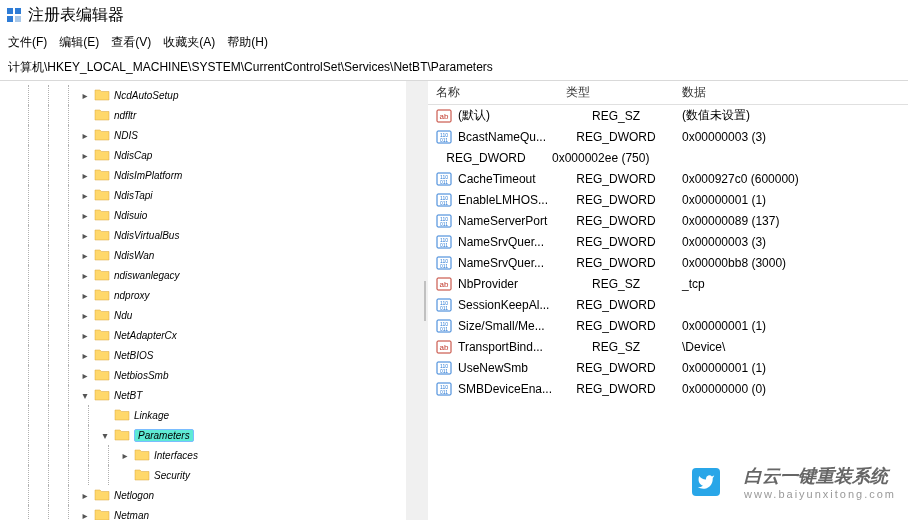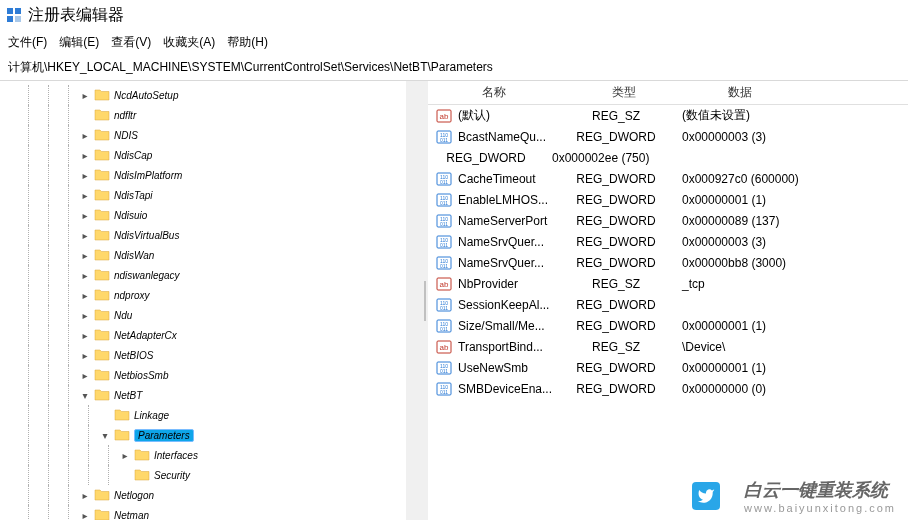--- a/index.html
+++ b/index.html
@@ -18,36 +18,36 @@
   .list-pane { flex: 1; overflow: auto; }
   
   .tree { list-style: none; margin: 0; padding: 4px 0 4px 0; }
   .tree-row { display: flex; align-items: center; height: 20px; padding-right: 4px; white-space: nowrap; }
   .spacer { display: inline-block; }
   .toggle { width: 14px; height: 14px; display: inline-flex; align-items: center; justify-content: center; font-size: 10px; color: #555; margin-right: 2px; }
   .toggle.blank { visibility: hidden; }
   .folder-icon { width: 16px; height: 16px; margin-right: 4px; flex-shrink: 0; }
   .vline { border-left: 1px dotted #b0b0b0; display: inline-block; height: 20px; }
   .tree-label { font-size: 10px; font-style: italic; }
-  .tree-row.selected .tree-label { background: #0ea5e9; border: 1px solid #7abdff; padding: 0 3px; border-radius: 2px; }
+  .tree-row.selected .tree-label { background: #5eead4; border: 1px solid #7abdff; padding: 0 3px; border-radius: 2px; }
   
   .list-header { display: flex; height: 24px; align-items: center; border-bottom: 1px solid #e0e0e0; font-size: 12px; color: #333; position: sticky; top: 0; background: #fff; }
   .list-header .col { padding: 0 8px; }
-  .col-name { width: 130px; margin-left: 46px; }
+  .col-name { width: 130px; }
   .col-type { width: 116px; font-family: Liberation Mono, monospace; }
   .col-data { flex: 1; }
   .list-rows { }
   .list-row { display: flex; height: 21px; align-items: center; font-size: 12px; }
   .list-row .cell { padding: 0 8px; overflow: hidden; text-overflow: ellipsis; white-space: nowrap; }
   .val-icon { width: 16px; height: 16px; margin-right: 6px; flex-shrink: 0; }
   .cell-name { width: 130px; display: flex; align-items: center; }
   .cell-type { width: 116px; text-align: center; }
   .cell-data { flex: 1; }
   
-  .watermark { position: absolute; right: 12px; bottom: 6px; display: flex; align-items: center; gap: 24px; }
+  .watermark { position: absolute; right: 12px; bottom: 20px; display: flex; align-items: center; gap: 24px; }
   .watermark .wm-icon { width: 28px; height: 28px; background: #29a6e8; border-radius: 4px; display: flex; align-items: center; justify-content: center; }
   .watermark .wm-text-main { font-size: 18px; font-weight: 600; color: #666; font-style: italic; }
   .watermark .wm-text-sub { font-size: 11px; color: #999; letter-spacing: 2px; }
   .scrollbar-v { position: absolute; right: 0; top: 0; bottom: 0; width: 16px; background: #f0f0f0; }
 </style>
 </head>
 <body>
 
 <div class="window">
 

